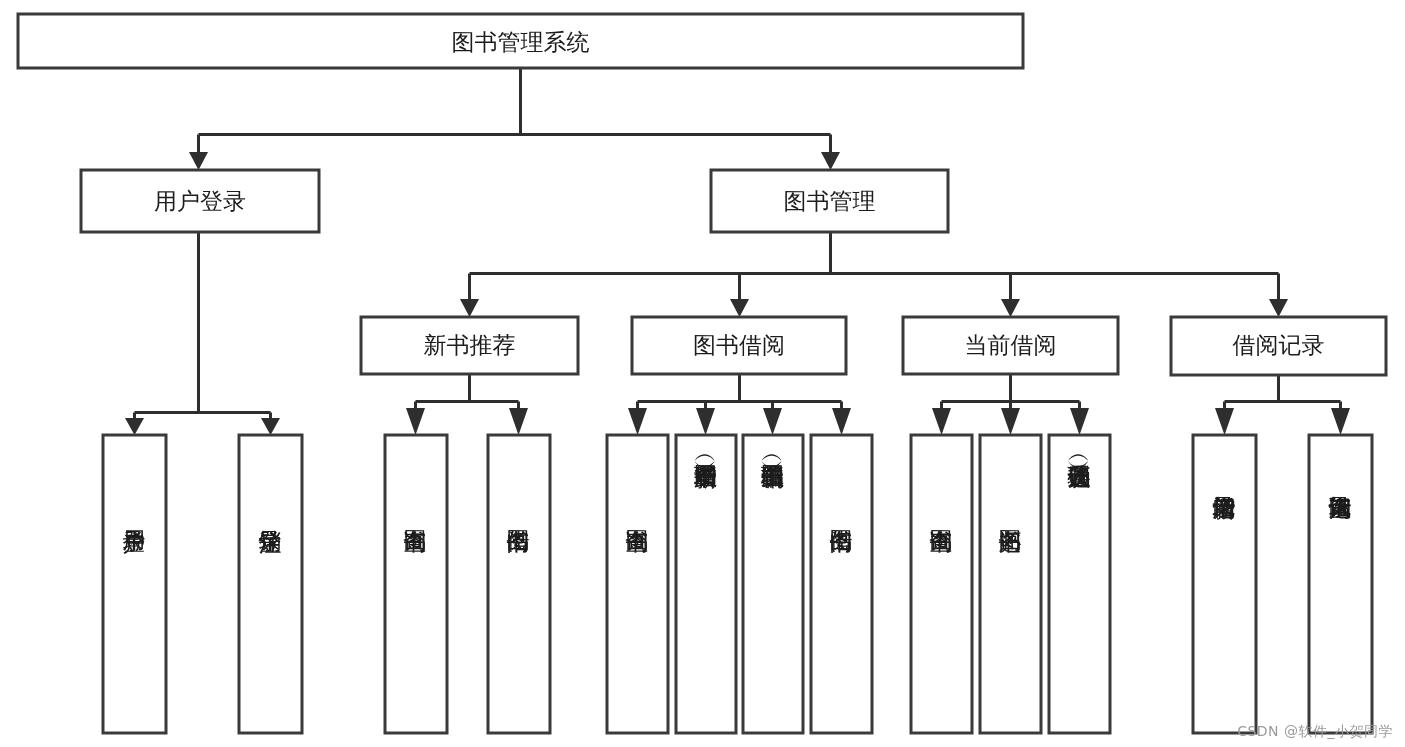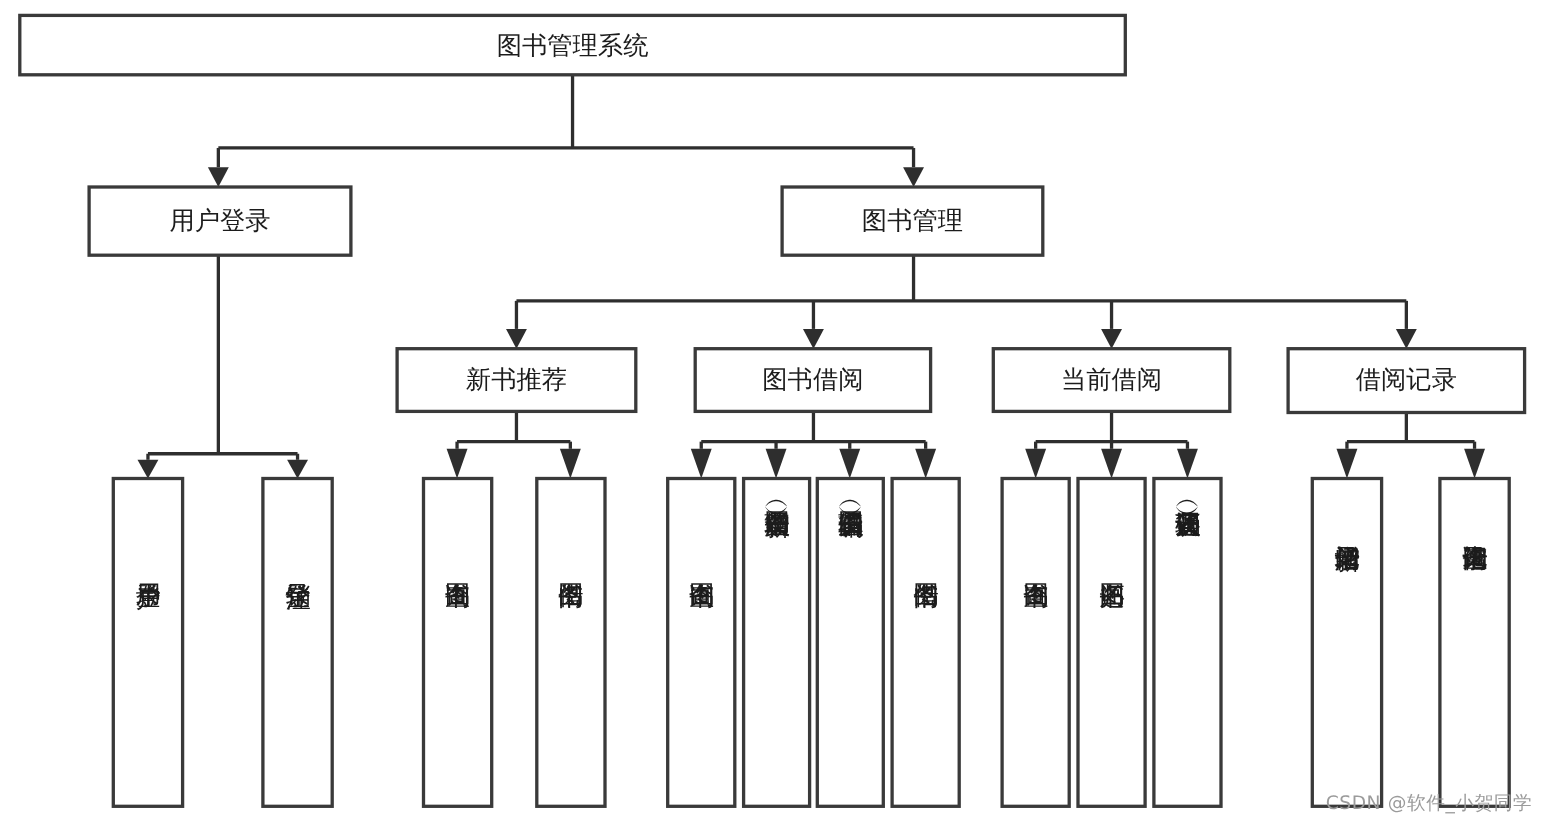--- a/index.html
+++ b/index.html
@@ -51,21 +51,21 @@
     fill: #1c1c1c;
     font-family: "DejaVu Sans", "Liberation Sans", sans-serif;
     font-size: 23px;
     text-anchor: middle;
   }
   .watermark {
     position: absolute;
     right: 12px;
     bottom: 6px;
     font-family: "DejaVu Sans", "Liberation Sans", sans-serif;
-    font-size: 17px;
+    font-size: 14px;
     color: #9b9b9b;
     letter-spacing: 0.5px;
     white-space: nowrap;
     pointer-events: none;
   }
 </style>
 </head>
 <body>
 
 <div id="diagram-root">

